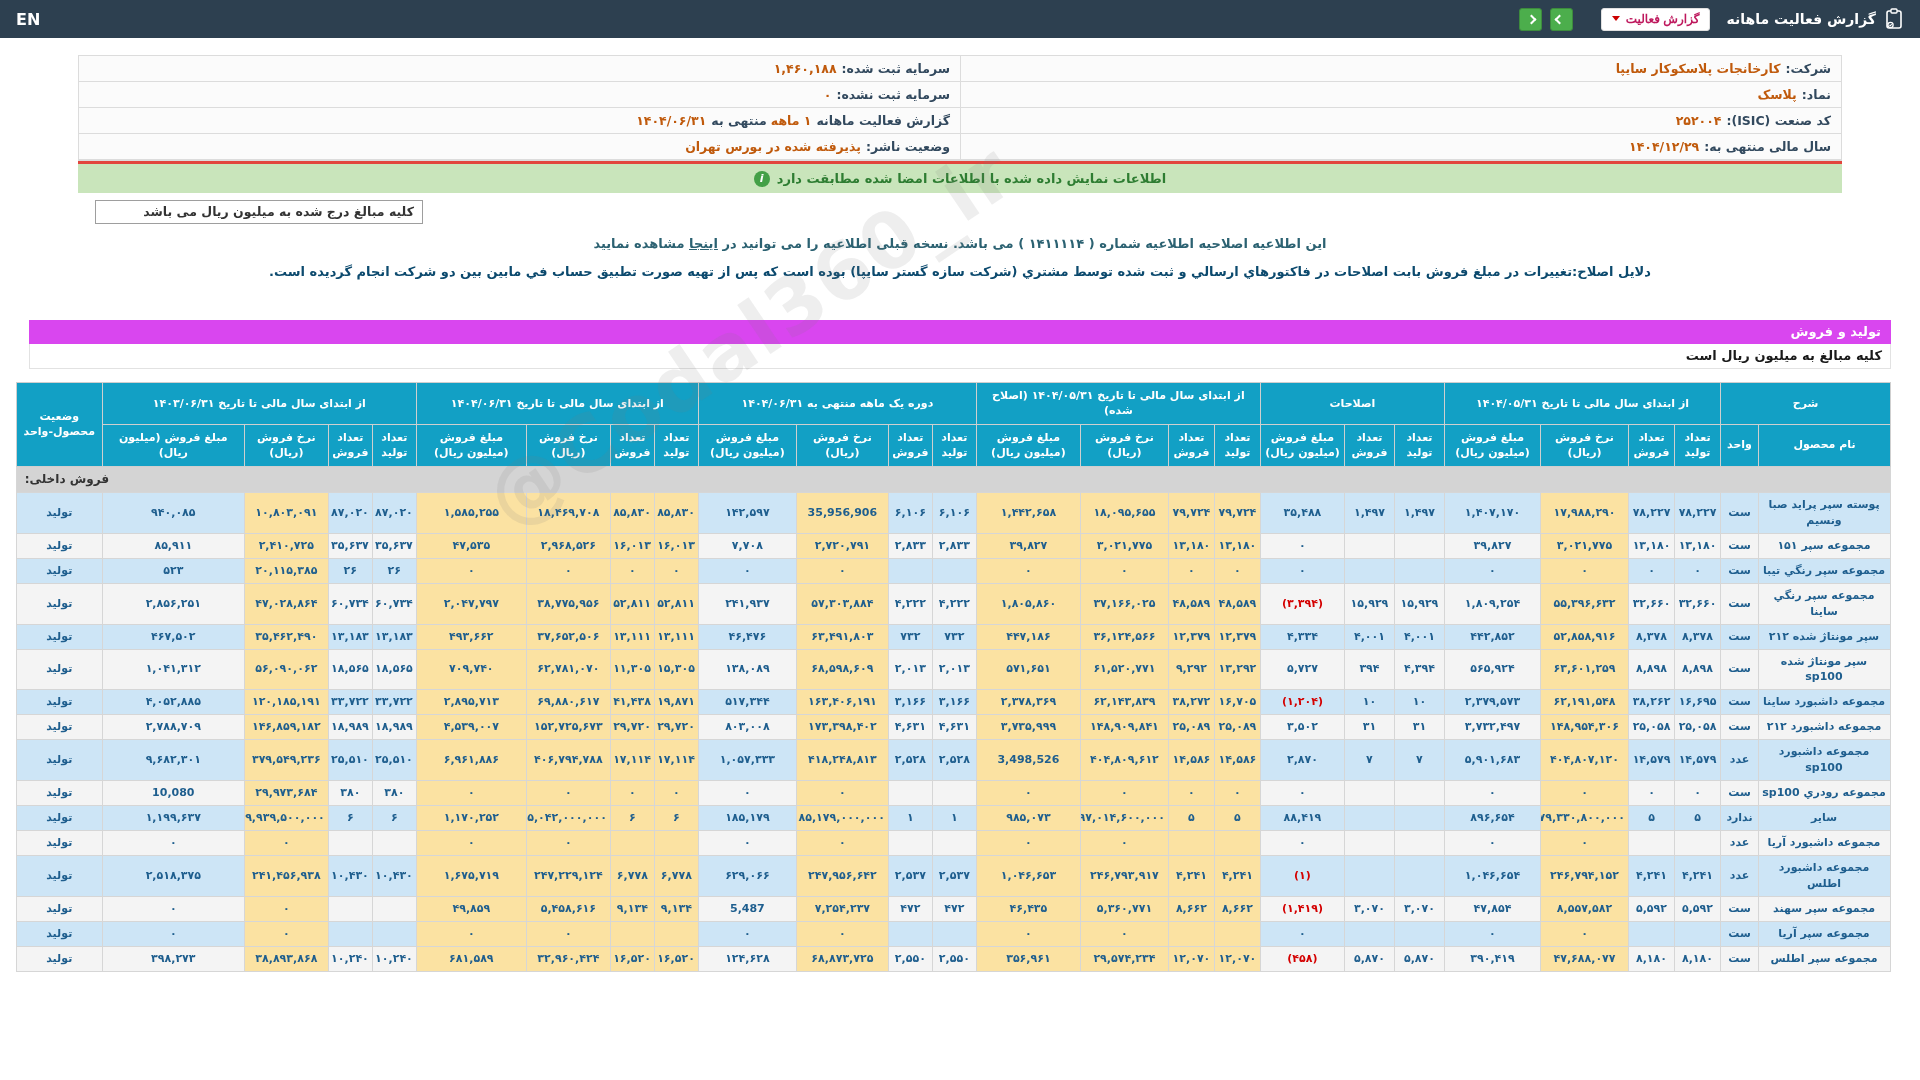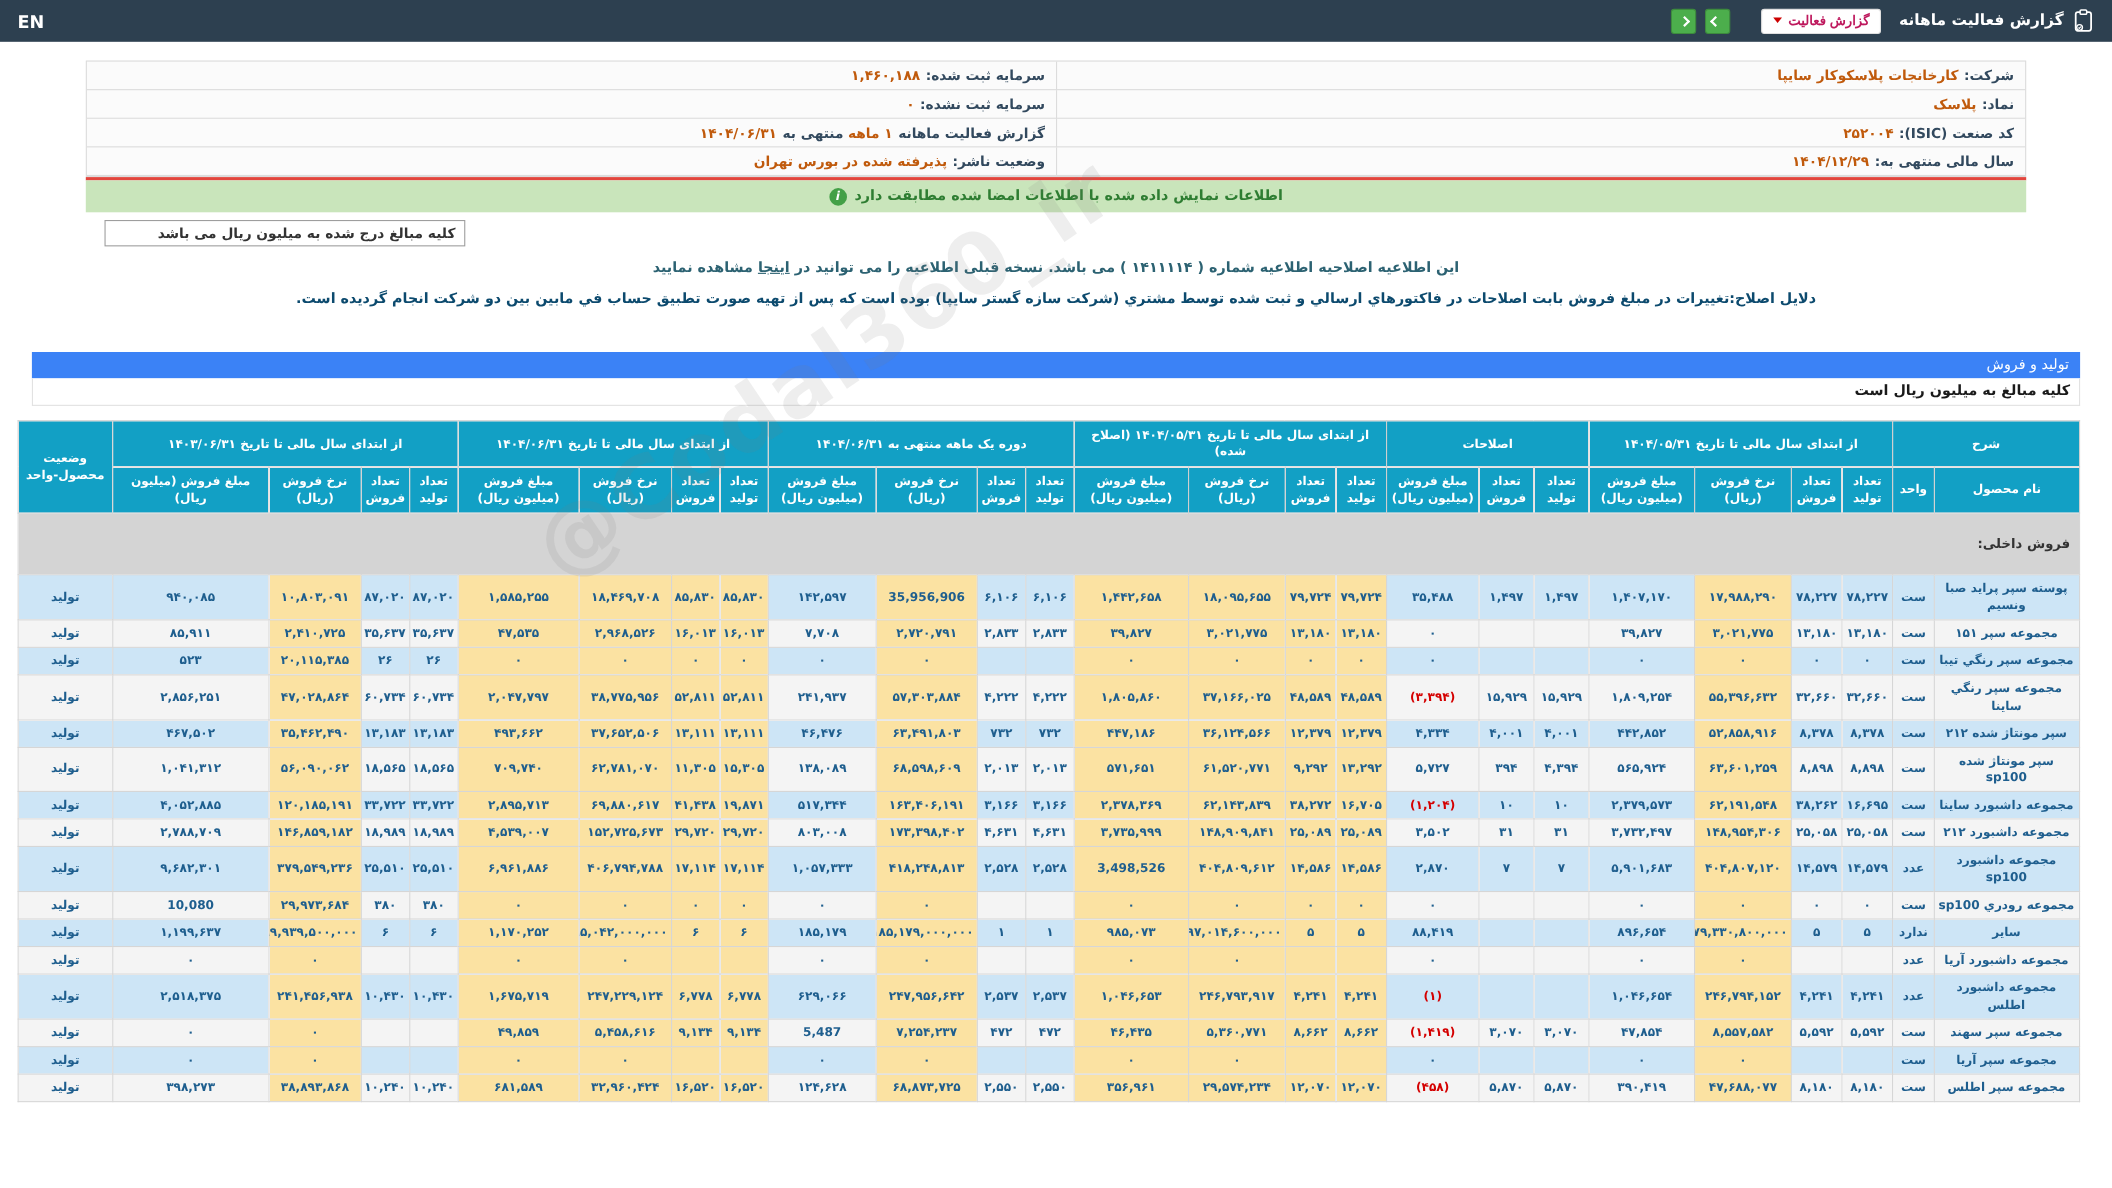--- a/index.html
+++ b/index.html
@@ -58,21 +58,21 @@
   .million-wrap{ margin:7px 78px 0; display:flex; justify-content:flex-end; }
   .million-box{
     width:328px; border:1px solid #9e9e9e; background:#fff; padding:3px 8px 4px;
     font-size:12.5px; font-weight:bold; color:#333; text-align:right; margin-left:17px;
   }
   .notice1{ margin-top:12px; text-align:center; font-size:13px; font-weight:bold; color:#2c6272; }
   .notice1 a{ color:#2c6272; text-decoration:underline; cursor:pointer; }
   .notice2{ margin-top:13px; text-align:center; font-size:13px; font-weight:bold; color:#0c4a6e; padding:0 60px; }
   
   .section-bar{
-    margin:41px 29px 0; background:#3b82f6; color:#fff; font-weight:normal;
+    margin:41px 29px 0; background:#d946ef; color:#fff; font-weight:bold;
     font-size:13px; padding:4px 10px 5px;
   }
   .units-row{
     margin:0 29px 13px; background:#fff; border:1px solid #e2e2e2; border-top:none;
     font-weight:bold; font-size:13px; color:#1a1a1a; padding:4px 8px 5px;
   }
   .table-wrap{ margin:0 29px; }
   table{ width:100%; border-collapse:collapse; table-layout:fixed; }
   thead th{
     background:#12a0c5; color:#fff; border:1px solid #cfcfcf;
@@ -80,21 +80,21 @@
   }
   tbody td{
     border:1px solid #d6d6d6; text-align:center; padding:4px 3px;
     font-size:11px; font-weight:bold; color:#1e5e8e;
     white-space:nowrap; overflow:hidden; line-height:1.45;
   }
   tbody td.name{ text-align:center; padding-right:4px; white-space:normal; }
   tr.odd td{ background:#cde5f6; }
   tr.even td{ background:#f4f4f4; }
   tbody td.y{ background:#fbe2a2; }
-  tr.section-row td{ background:#d4d4d4; color:#333; text-align:right; padding:19px 8px; font-size:12px; }
+  tr.section-row td{ background:#d4d4d4; color:#333; text-align:left; padding:4px 8px; font-size:12px; }
   td.neg{ color:#d40000; }
   
   .watermark{
     position:absolute; left:470px; top:470px; transform:rotate(-34deg);
     transform-origin:left top; font-size:78px; font-weight:bold;
     color:rgba(120,120,120,0.13); pointer-events:none; direction:ltr; z-index:3;
     letter-spacing:2px;
   }
 </style>
 </head>

